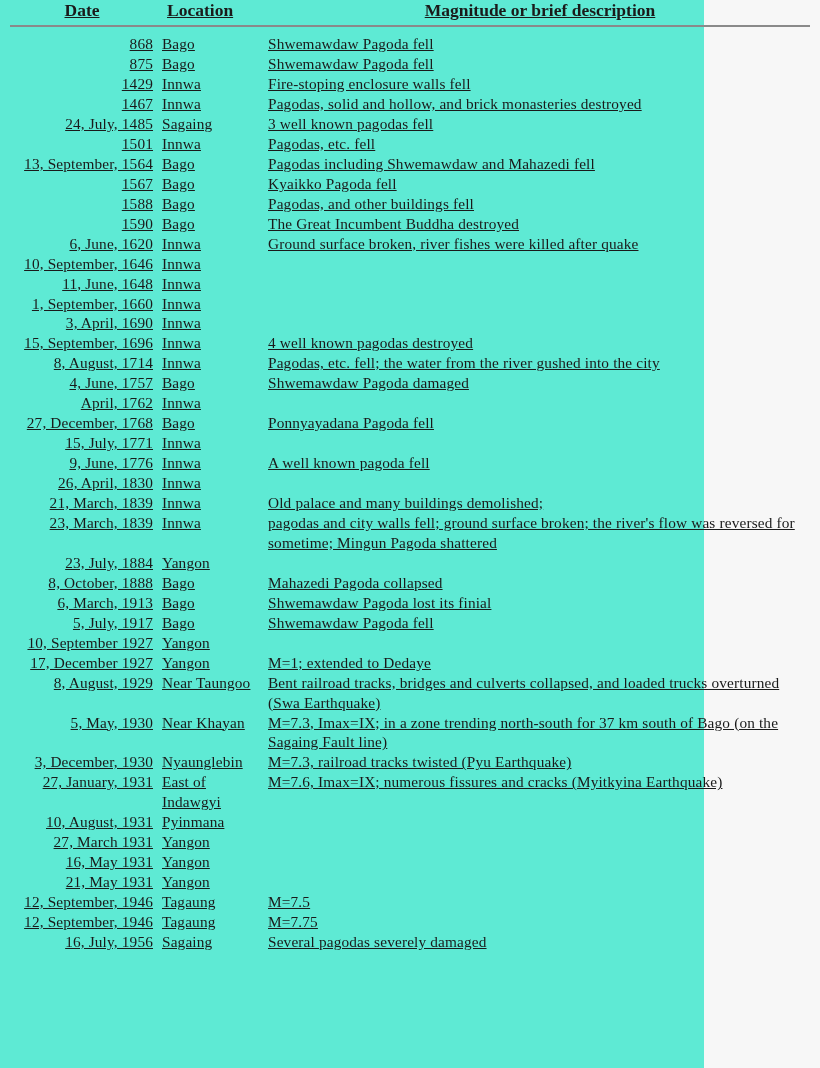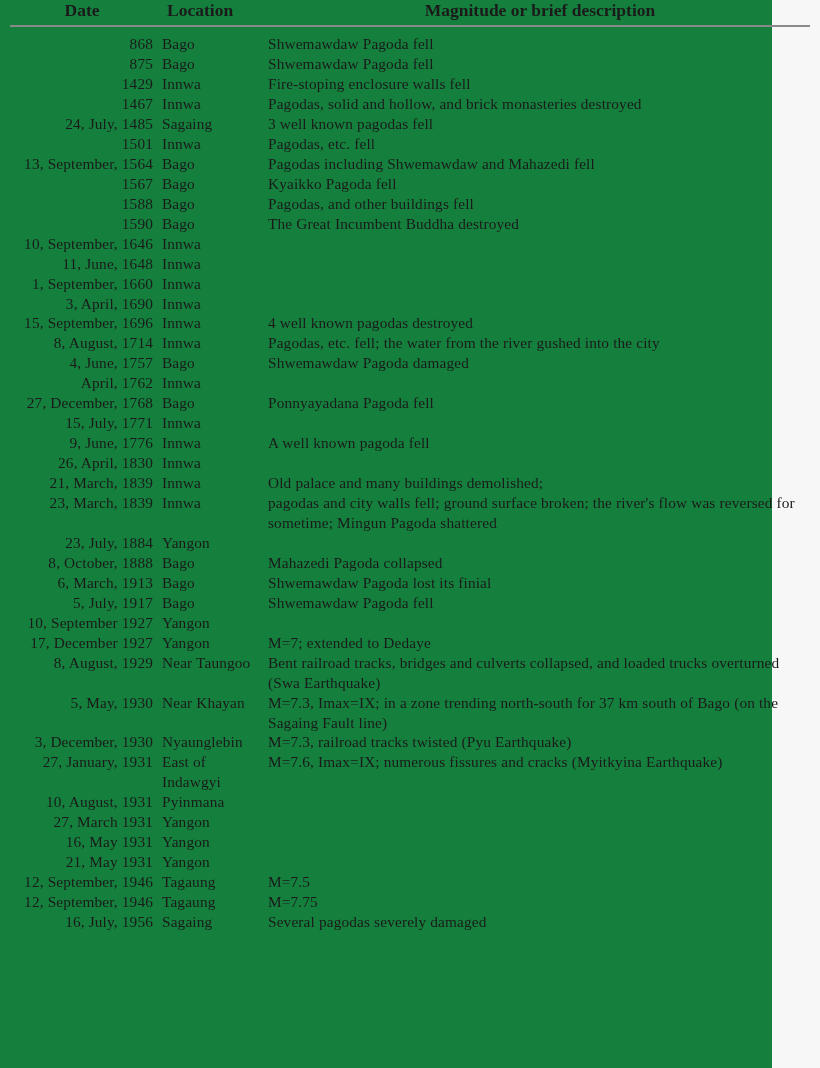--- a/index.html
+++ b/index.html
@@ -11,23 +11,24 @@
     width: 820px;
     height: 1068px;
     overflow: hidden;
     font-family: "Liberation Serif", "DejaVu Serif", serif;
     color: #1a1a1a;
     -webkit-font-smoothing: antialiased;
   }
 
   #table-wrap {
     position: relative;
-    width: 772px;
+    width: 704px;
     height: 1068px;
-    background: #15803d;
+    background: #5eead4;
+    text-decoration: underline;
   }
 
   table.quake-table {
     border-collapse: collapse;
     width: 800px;
     margin: 0 0 0 10px;
     table-layout: fixed;
   }
 
   table.quake-table col.col-date     { width: 152px; }
@@ -136,20 +137,25 @@
           <td class="c-date">1588</td>
           <td class="c-location">Bago</td>
           <td class="c-desc">Pagodas, and other buildings fell</td>
         </tr>
         <tr>
           <td class="c-date">1590</td>
           <td class="c-location">Bago</td>
           <td class="c-desc">The Great Incumbent Buddha destroyed</td>
         </tr>
         <tr>
+          <td class="c-date">6, June, 1620</td>
+          <td class="c-location">Innwa</td>
+          <td class="c-desc">Ground surface broken, river fishes were killed after quake</td>
+        </tr>
+        <tr>
           <td class="c-date">10, September, 1646</td>
           <td class="c-location">Innwa</td>
           <td class="c-desc"></td>
         </tr>
         <tr>
           <td class="c-date">11, June, 1648</td>
           <td class="c-location">Innwa</td>
           <td class="c-desc"></td>
         </tr>
         <tr>
@@ -233,21 +239,21 @@
           <td class="c-desc">Shwemawdaw Pagoda fell</td>
         </tr>
         <tr>
           <td class="c-date">10, September 1927</td>
           <td class="c-location">Yangon</td>
           <td class="c-desc"></td>
         </tr>
         <tr>
           <td class="c-date">17, December 1927</td>
           <td class="c-location">Yangon</td>
-          <td class="c-desc">M=7; extended to Dedaye</td>
+          <td class="c-desc">M=1; extended to Dedaye</td>
         </tr>
         <tr>
           <td class="c-date">8, August, 1929</td>
           <td class="c-location">Near Taungoo</td>
           <td class="c-desc">Bent railroad tracks, bridges and culverts collapsed, and loaded trucks overturned (Swa Earthquake)</td>
         </tr>
         <tr>
           <td class="c-date">5, May, 1930</td>
           <td class="c-location">Near Khayan</td>
           <td class="c-desc">M=7.3, Imax=IX; in a zone trending north-south for 37 km south of Bago (on the Sagaing Fault line)</td>

